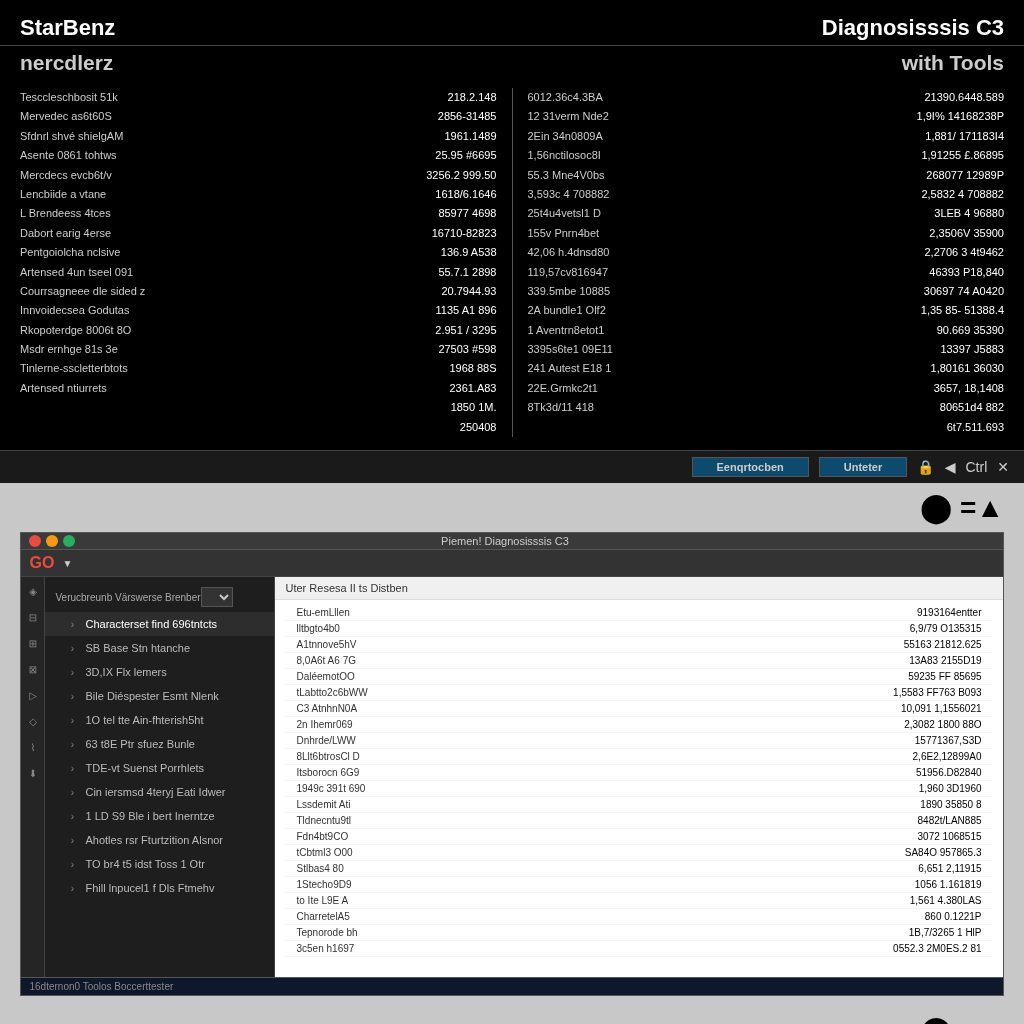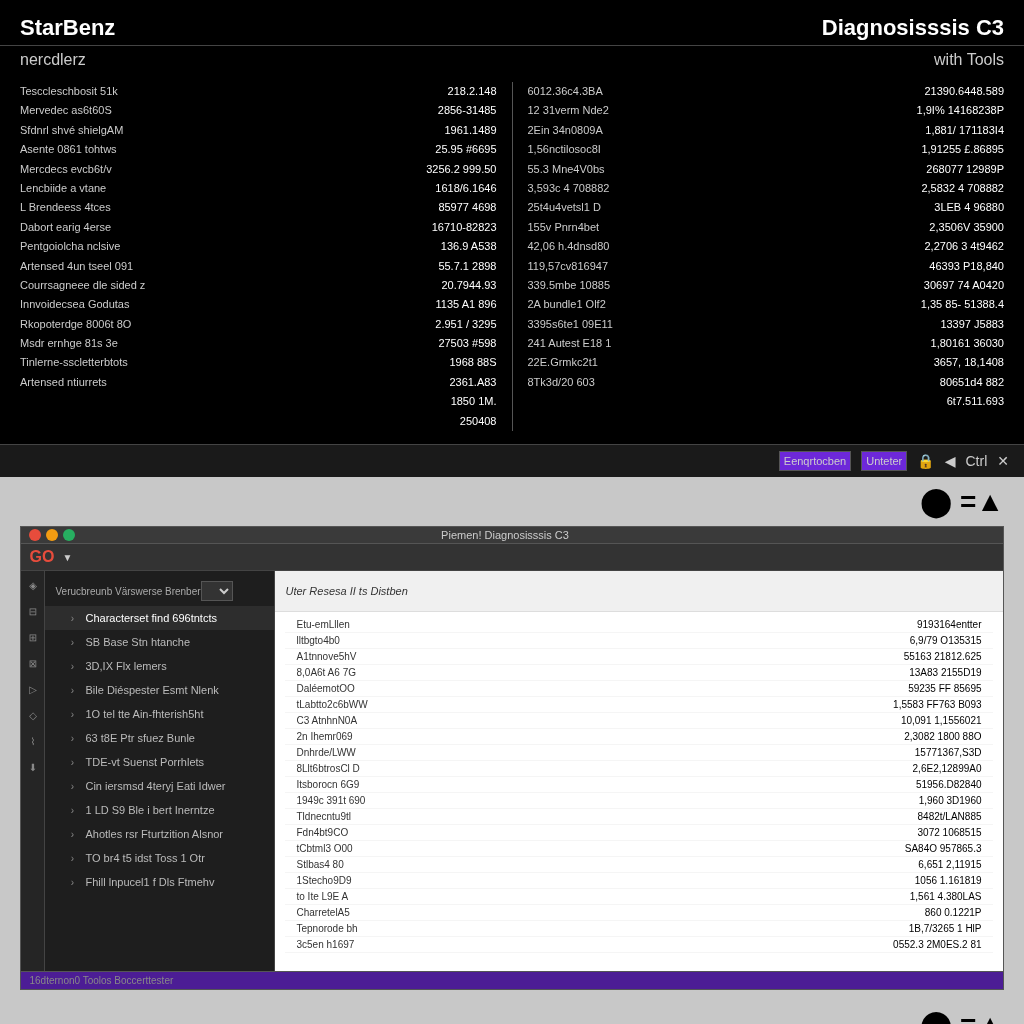--- a/index.html
+++ b/index.html
@@ -38,22 +38,23 @@
       margin-left: 47px;
     }
 
     .top-subheader {
       display: flex;
       justify-content: space-between;
       padding: 5px 20px 8px 20px;
     }
 
     .top-subheader-left, .top-subheader-right {
-      font-size: 16px;
+      font-size: 21px;
       color: #ccc;
+      font-weight: bold;
     }
 
     .top-content {
       display: flex;
       width: 100%;
       padding: 5px 10px;
     }
 
     .top-col {
       flex: 1;
@@ -91,26 +92,27 @@
       border-top: 1px solid #444;
       padding: 6px 15px;
       display: flex;
       justify-content: flex-end;
       align-items: center;
       gap: 10px;
       margin-top: 8px;
     }
 
     .footer-btn {
-      background: #6d28d9;
+      background: #0c4a6e;
       color: #ccc;
       border: 1px solid #555;
-      padding: 3px 4px;
+      padding: 3px 24px;
       font-size: 11px;
       cursor: pointer;
+      font-weight: bold;
     }
 
     .footer-icon {
       color: #ccc;
       font-size: 14px;
       cursor: pointer;
     }
 
     
     .icon-row {
@@ -267,25 +269,24 @@
     }
 
     .main-content {
       flex: 1;
       background: #fff;
       overflow-y: auto;
     }
 
     .main-header-bar {
       background: #f0f0f0;
-      padding: 14px 10px;
+      padding: 5px 10px;
       font-size: 11px;
       color: #333;
       border-bottom: 1px solid #ddd;
-      font-style: italic;
     }
 
     .main-data-area {
       padding: 5px 10px;
     }
 
     .main-data-row {
       display: flex;
       justify-content: flex-start;
       font-size: 10px;
@@ -299,21 +300,21 @@
       color: #333;
     }
 
     .main-data-row .m-value {
       color: #000;
       text-align: right;
       min-width: 130px;
     }
 
     .bottom-status-bar {
-      background: #4c1d95;
+      background: #0f172a;
       padding: 3px 8px;
       font-size: 10px;
       color: #aaa;
       border-top: 1px solid #555;
       display: flex;
       align-items: center;
       gap: 8px;
     }
 
     .status-text {
@@ -462,33 +463,37 @@
         </div>
         <div class="data-row">
           <span class="label">339.5mbe 10885</span>
           <span class="value">30697 74 A0420</span>
         </div>
         <div class="data-row">
           <span class="label">2A bundle1 Olf2</span>
           <span class="value">1,35 85- 51388.4</span>
         </div>
         <div class="data-row">
+          <span class="label">1 Aventrn8etot1</span>
+          <span class="value">90.669 35390</span>
+        </div>
+        <div class="data-row">
           <span class="label">3395s6te1 09E11</span>
           <span class="value">13397 J5883</span>
         </div>
         <div class="data-row">
           <span class="label">241 Autest E18 1</span>
           <span class="value">1,80161 36030</span>
         </div>
         <div class="data-row">
           <span class="label">22E.Grmkc2t1</span>
           <span class="value">3657, 18,1408</span>
         </div>
         <div class="data-row">
-          <span class="label">8Tk3d/20 603</span>
+          <span class="label">8Tk3d/11 418</span>
           <span class="value">80651d4 882</span>
         </div>
         <div class="data-row">
           <span class="label"></span>
           <span class="value">6t7.511.693</span>
         </div>
       </div>
   </div>
 
   <div class="top-footer-bar">
@@ -637,20 +642,24 @@
           </div>
           <div class="main-data-row">
             <span class="m-label">Itsborocn 6G9</span>
             <span class="m-value">51956.D82840</span>
           </div>
           <div class="main-data-row">
             <span class="m-label">1949c 391t 690</span>
             <span class="m-value">1,960 3D1960</span>
           </div>
           <div class="main-data-row">
+            <span class="m-label">Lssdemit Ati</span>
+            <span class="m-value">1890 35850 8</span>
+          </div>
+          <div class="main-data-row">
             <span class="m-label">Tldnecntu9tl</span>
             <span class="m-value">8482t/LAN885</span>
           </div>
           <div class="main-data-row">
             <span class="m-label">Fdn4bt9CO</span>
             <span class="m-value">3072 1068515</span>
           </div>
           <div class="main-data-row">
             <span class="m-label">tCbtml3 O00</span>
             <span class="m-value">SA84O 957865.3</span>

